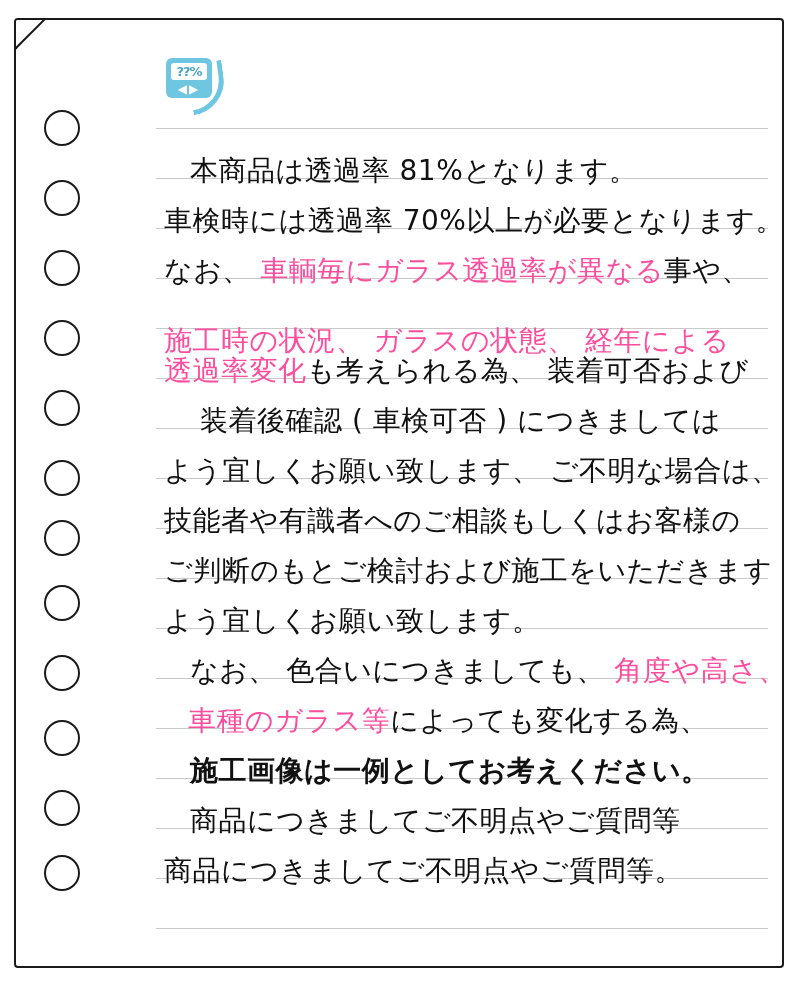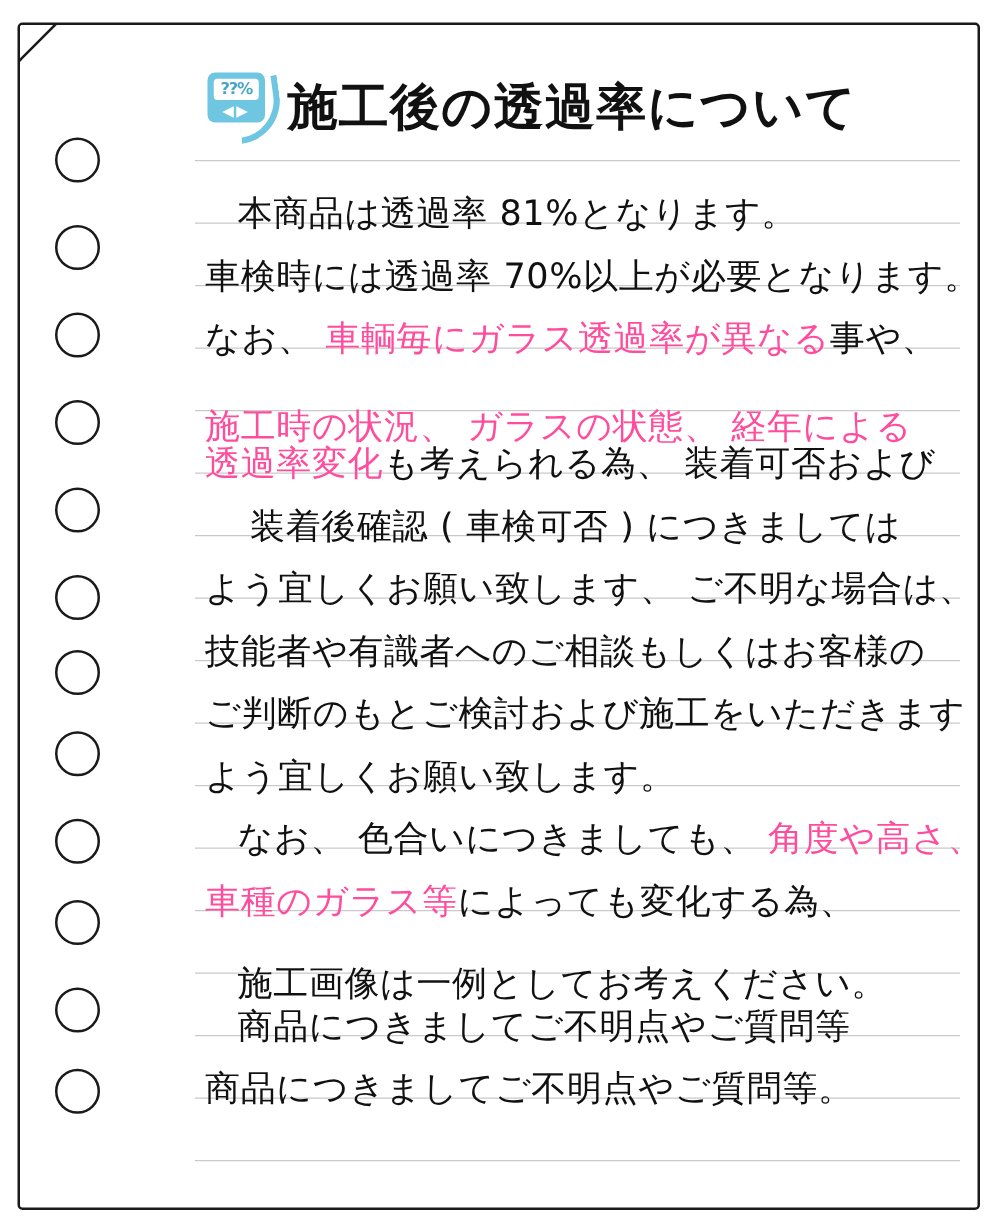--- a/index.html
+++ b/index.html
@@ -212,33 +212,32 @@
     </div>
 
   <div class="content">
     <div class="title-row">
       <div class="title-icon">
         <div class="screen"></div>
         <div class="swoosh"></div>
         <div class="screen-inner">??%</div>
         <div class="arrows">◀▶</div>
       </div>
-      <div class="title-text">施工後の透過率について</div>
     </div>
     <div id="lines-host">
         <div class="line indent" style="top: 132px;"><span>本商品は透過率 81%となります。</span></div>
         <div class="line" style="top: 182px;"><span>車検時には透過率 70%以上が必要となります。</span></div>
         <div class="line" style="top: 232px;"><span>なお、</span><span class="pink"> 車輌毎にガラス透過率が異なる</span><span>事や、</span></div>
         <div class="line" style="top: 282px; margin-top: 20px;"><span class="pink">施工時の状況、 ガラスの状態、 経年による</span></div>
         <div class="line" style="top: 332px;"><span class="pink">透過率変化</span><span>も考えられる為、 装着可否および</span></div>
         <div class="line" style="top: 382px; margin-left: 36px;"><span>装着後確認 ( 車検可否 ) につきましては</span></div>
         <div class="line" style="top: 432px;"><span>よう宜しくお願い致します、 ご不明な場合は、</span></div>
         <div class="line" style="top: 482px; font-family: Liberation Serif, serif;"><span>技能者や有識者へのご相談もしくはお客様の</span></div>
         <div class="line" style="top: 532px;"><span>ご判断のもとご検討および施工をいただきます</span></div>
         <div class="line" style="top: 582px;"><span>よう宜しくお願い致します。</span></div>
         <div class="line indent" style="top: 632px;"><span>なお、 色合いにつきましても、</span><span class="pink"> 角度や高さ、</span></div>
-        <div class="line" style="top: 682px;"><span class="pink">車種のガラス等</span><span>によっても変化する為、</span></div>
-        <div class="line indent" style="top: 748px;"><span>施工画像は一例としてお考えください。</span></div>
+        <div class="line" style="top: 682px; margin-left: 24px;"><span class="pink">車種のガラス等</span><span>によっても変化する為、</span></div>
+        <div class="line indent" style="top: 732px; font-weight: bold;"><span>施工画像は一例としてお考えください。</span></div>
         <div class="line indent" style="top: 782px;"><span>商品につきましてご不明点やご質問等</span></div>
         <div class="line" style="top: 832px;"><span>商品につきましてご不明点やご質問等。</span></div>
       </div>
   </div>
 </div>
 
 </body></html>

